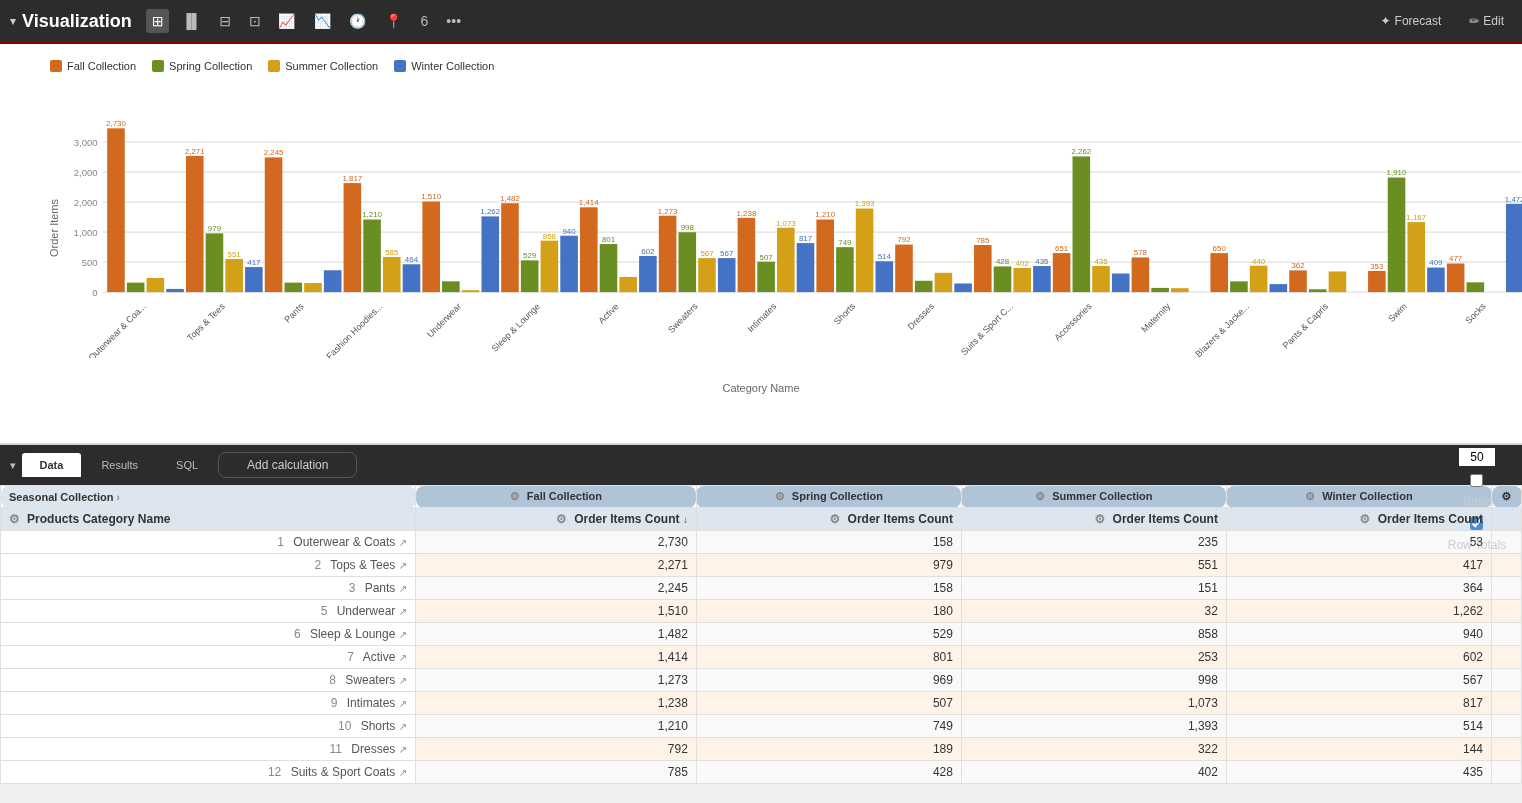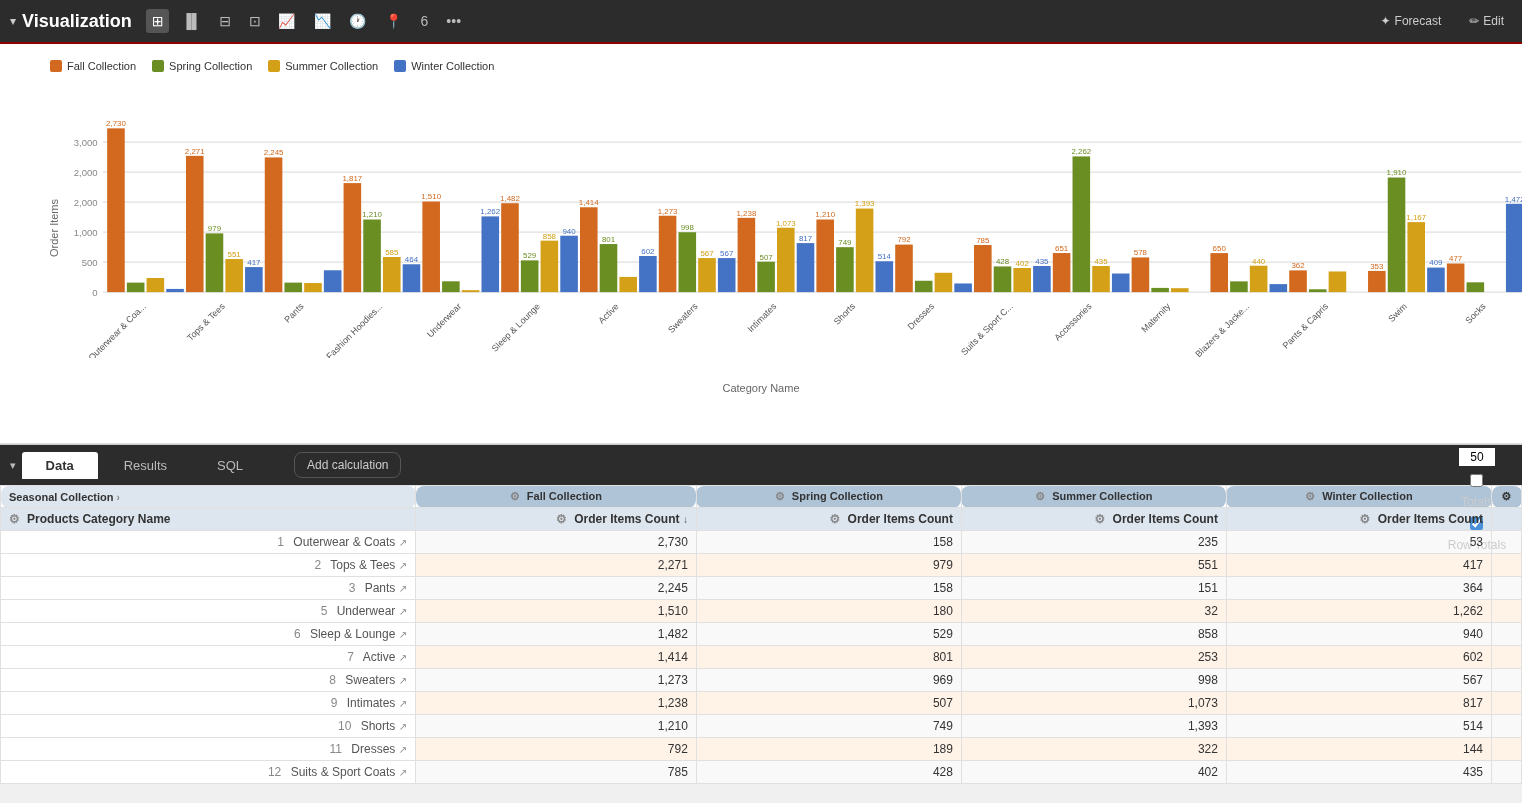--- a/index.html
+++ b/index.html
@@ -30,27 +30,27 @@
       text-align: center; font-size: 11px; color: #666; padding: 4px 0 6px 0;
     }
 
     
     .data-panel { background: white; border-top: 1px solid #ccc; }
     .data-tabs {
       display: flex; align-items: center; background: #2c2c2c; padding: 0 10px;
       height: 40px; gap: 2px;
     }
     .data-tab {
-      color: #bbb; padding: 6px 24px; cursor: pointer; font-size: 13px;
+      color: #bbb; padding: 6px 18px; cursor: pointer; font-size: 11px;
       border-radius: 3px 3px 0 0; border: none; background: none;
     }
     .data-tab.active { background: white; color: #333; font-weight: bold; }
     .add-calc-btn {
-      color: #ccc; padding: 5px 12px; cursor: pointer; font-size: 12px;
-      border: 1px solid #555; border-radius: 8px; background: none; margin-left: 25px;
+      color: #ccc; padding: 5px 28px; cursor: pointer; font-size: 12px;
+      border: 1px solid #555; border-radius: 8px; background: none;
     }
     .tab-spacer { flex: 1; }
     .tab-controls { display: flex; align-items: center; gap: 8px; color: #ccc; font-size: 12px; flex-direction: column; }
     .tab-input { width: 36px; background: white; border: none; padding: 2px 4px; font-size: 12px; text-align: center; }
     .tab-checkbox { accent-color: #4a90d9; }
 
     
     .data-table { width: 100%; border-collapse: collapse; font-size: 12px; }
     .data-table th, .data-table td { border: 1px solid #e0e0e0; padding: 4px 8px; }
     .data-table thead tr:first-child th { background: #c8d4e0; color: #333; font-weight: bold; font-size: 11px; border-radius: 8px; }

